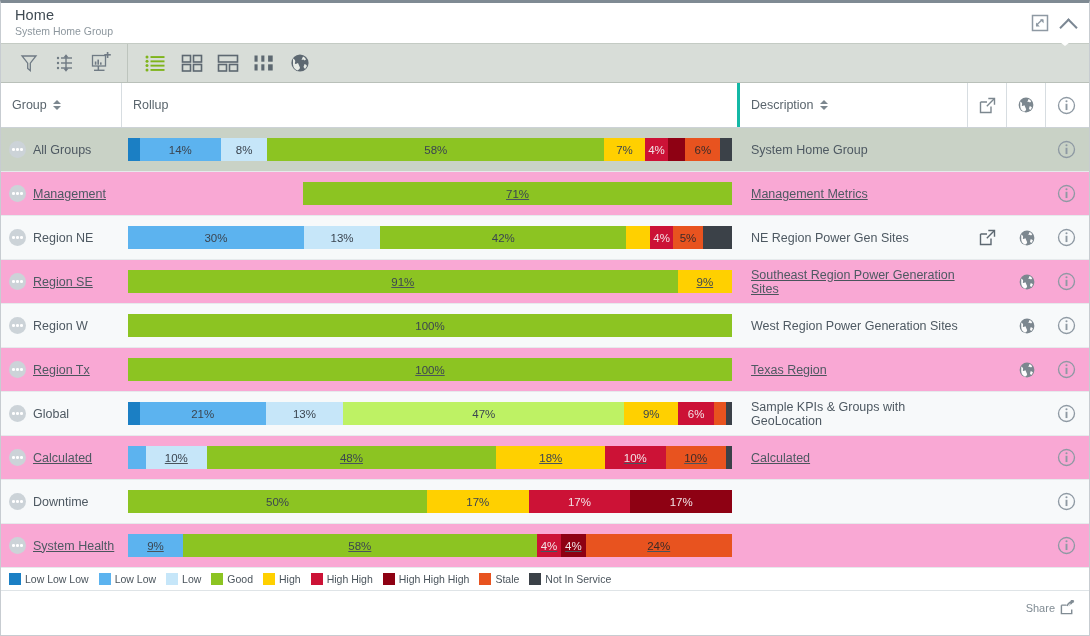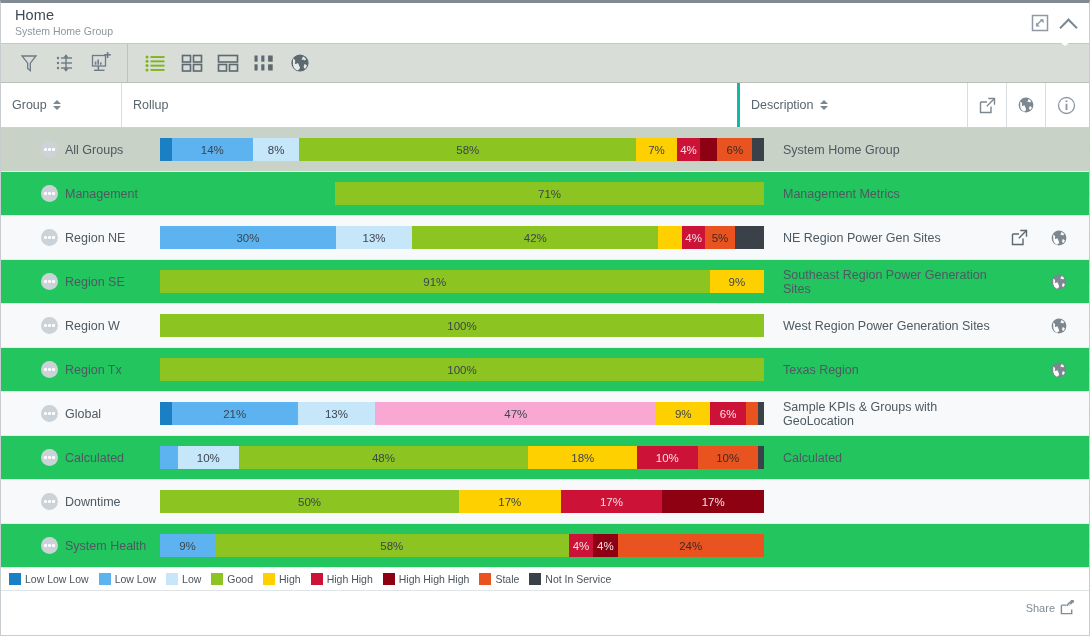--- a/index.html
+++ b/index.html
@@ -83,25 +83,24 @@
   .sortic{ display:inline-flex; flex-direction:column; gap:2px; }
   .sortic i{ width:0;height:0;border-left:4px solid transparent;border-right:4px solid transparent; display:block;}
   .sortic i.up{ border-bottom:4.5px solid #7c878f;}
   .sortic i.dn{ border-top:4.5px solid #7c878f;}
 
   
   .rows{ flex:0 0 auto; }
   .row{
     height:44px; display:flex; align-items:stretch;
     border-bottom:1px solid #e6eaec;
-    padding-left:32px;
   }
   .row.alt{ background:#f7f9fa;}
   .row.sel{ background:#c9d2c6;}
-  .row.plain{ background:#22c55e;}
+  .row.plain{ background:#f9a8d4;text-decoration:underline;}
   .cell-group{
     width:121px; flex:0 0 121px;
     display:flex;align-items:center; gap:7px; padding-left:8px;
     font-size:12.5px; color:#4e5962;
   }
   .dots{
     width:17px;height:17px;border-radius:50%;
     background:#ccd3d8;
     display:flex;align-items:center;justify-content:center;gap:1.6px;
     flex:0 0 17px;
@@ -514,21 +513,21 @@
             <span></span>
             <span></span>
           </div>
           <span>Global</span>
         </div>
         <div class="cell-rollup">
           <div class="bar">
             <div class="seg" title="Low Low Low" style="background: rgb(27, 127, 196); flex: 0 0 1.9802%; color: rgb(255, 255, 255);"></div>
             <div class="seg" title="Low Low" style="background: rgb(92, 179, 239); flex: 0 0 20.7921%; color: rgb(59, 69, 80);">21%</div>
             <div class="seg" title="Low" style="background: rgb(198, 230, 249); flex: 0 0 12.8713%; color: rgb(59, 69, 80);">13%</div>
-            <div class="seg" title="Good" style="background: #f9a8d4; flex: 0 0 46.5347%; color: rgb(59, 69, 80);">47%</div>
+            <div class="seg" title="Good" style="background: #bef264; flex: 0 0 46.5347%; color: rgb(59, 69, 80);">47%</div>
             <div class="seg" title="High" style="background: rgb(255, 208, 0); flex: 0 0 8.91089%; color: rgb(59, 69, 80);">9%</div>
             <div class="seg" title="High High" style="background: rgb(204, 18, 54); flex: 0 0 5.94059%; color: rgb(242, 226, 230);">6%</div>
             <div class="seg" title="Stale" style="background: rgb(232, 83, 31); flex: 0 0 1.9802%; color: rgb(255, 255, 255);"></div>
             <div class="seg" title="Not In Service" style="background: rgb(59, 65, 72); flex: 0 0 0.990099%; color: rgb(255, 255, 255);"></div>
           </div>
         </div>
         <div class="cell-desc">Sample KPIs &amp; Groups with GeoLocation</div>
         <div class="cell-ic"></div>
         <div class="cell-ic"></div>
         <div class="cell-ic last">

